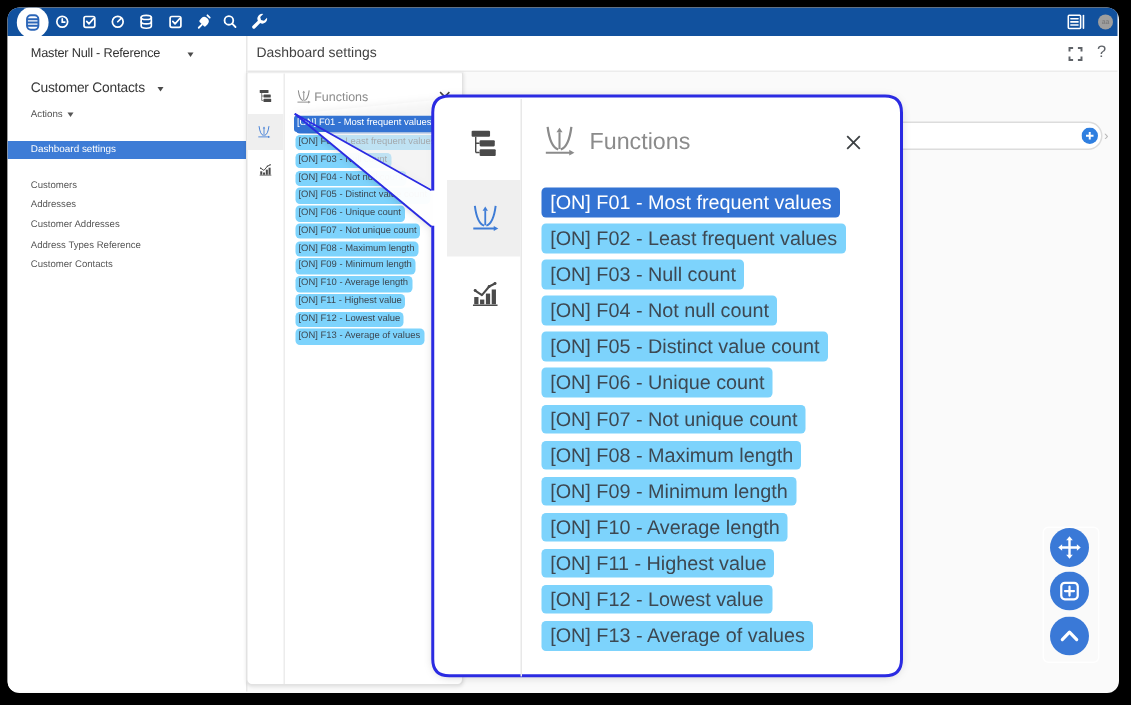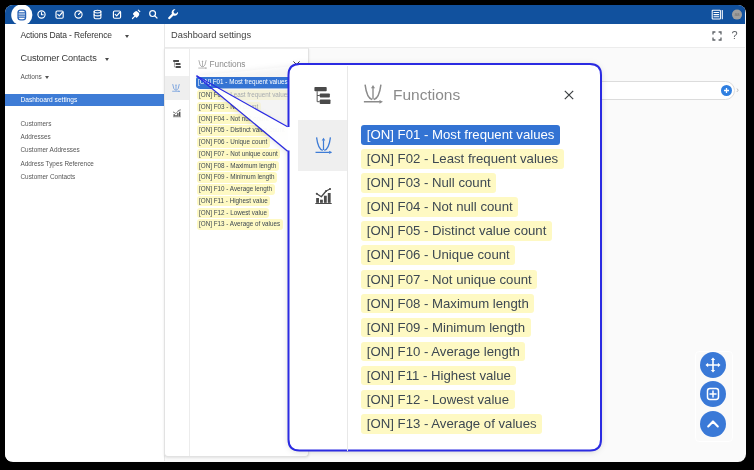--- a/index.html
+++ b/index.html
@@ -9,21 +9,21 @@
   
   #topbar{position:absolute;left:0;top:0;width:740px;height:18.5px;background:#11519e;}
   #headerrow{position:absolute;left:158.5px;top:18.5px;width:581.5px;height:23.5px;background:#fff;border-bottom:1px solid #ececec;}
   #sidebar{position:absolute;left:0;top:18.5px;width:158.5px;height:437.5px;background:#fff;border-right:1px solid #e8e8e8;}
   .caret{display:inline-block;width:0;height:0;border-left:2.7px solid transparent;border-right:2.7px solid transparent;border-top:3.3px solid #4a4a4a;vertical-align:middle;}
   
   #panel{position:absolute;left:158.5px;top:42.5px;width:145px;height:409px;background:#fff;border:1px solid #e2e2e2;border-top-color:#eee;border-radius:0 0 4px 4px;box-sizing:border-box;box-shadow:0 1px 2.5px rgba(0,0,0,0.10);}
   #panel .iconcol{position:absolute;left:0;top:0;width:24.5px;height:407px;border-right:1px solid #ececec;}
   
   #popupcontent{position:absolute;left:282.5px;top:58px;width:314px;height:388px;z-index:30;}
-  .chip{position:absolute;background:#fef9c3;border-radius:3px;color:#3d4852;white-space:nowrap;}
+  .chip{position:absolute;background:#7dd3fc;border-radius:3px;color:#3d4852;white-space:nowrap;}
   .chipblue{background:#3373d3;color:#fff;}
   svg{display:block;}
 </style>
 </head>
 <body>
 <div id="app">
   <div id="topbar"></div>
   <svg class="abs" style="left:0;top:0;z-index:5;" width="740" height="30" viewBox="0 0 740 30">
 
     <circle cx="16.8" cy="10" r="10.6" fill="#fff"></circle>
@@ -89,21 +89,21 @@
   <div id="headerrow">
     <div class="abs" style="left:7.5px;top:6.5px;font-size:9.3px;color:#424242;">Dashboard settings</div>
     <svg class="abs" style="right:23.5px;top:7px;" width="10" height="10" viewBox="0 0 10 10">
       <g stroke="#5f6368" stroke-width="1.3" fill="none">
         <path d="M1 3.4 V1 H3.4 M6.6 1 H9 V3.4 M9 6.6 V9 H6.6 M3.4 9 H1 V6.6"></path>
       </g>
     </svg>
     <div class="abs" style="right:7.5px;top:5px;font-size:11px;color:#5f6368;">?</div>
   </div>
   <div id="sidebar">
-    <div class="abs" style="left:15.5px;top:6.8px;font-size:8.5px;letter-spacing:-0.15px;color:#333;">Actions Data - Reference</div>
+    <div class="abs" style="left:15.5px;top:6.8px;font-size:8.5px;letter-spacing:-0.15px;color:#333;">Master Null - Reference</div>
     <div class="abs caret" style="left:120.4px;top:11.2px;"></div>
     <div class="abs" style="left:15.5px;top:29.4px;font-size:9.2px;letter-spacing:-0.15px;color:#383838;">Customer Contacts</div>
     <div class="abs caret" style="left:100.4px;top:34.2px;"></div>
     <div class="abs" style="left:15.5px;top:49.5px;font-size:6.5px;color:#555;">Actions <span class="caret" style="border-top-color:#555;margin-left:1px;"></span></div>
     <div class="abs" style="left:0;top:70.5px;width:158.5px;height:11.5px;background:#3e7cd6;">
       <div class="abs" style="left:15.5px;top:1.5px;font-size:6.6px;color:#fff;">Dashboard settings</div>
     </div>
     <div class="abs" style="left:15.5px;top:93.5px;font-size:6.4px;color:#575757;line-height:13.2px;">
       Customers<br>Addresses<br>Customer Addresses<br>Address Types Reference<br>Customer Contacts
     </div>

